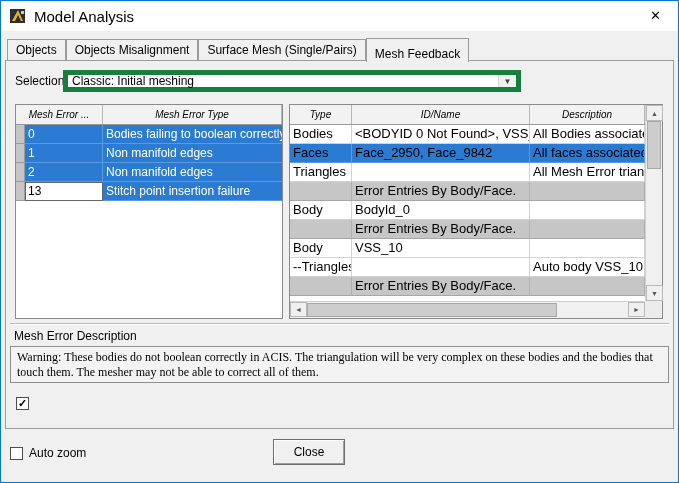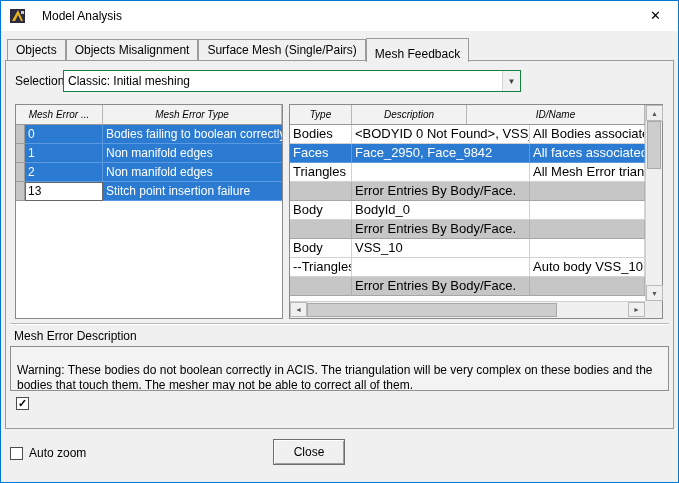--- a/index.html
+++ b/index.html
@@ -4,37 +4,37 @@
 <style>
   * { box-sizing: border-box; margin: 0; padding: 0; }
   html,body { background:#ffffff; font-family:"Liberation Sans", sans-serif; }
   .dialog { position:relative; width:679px; height:483px; background:#f0f0f0;
             border:1px solid #0078d7; font-size:12px; color:#000; overflow:hidden; }
 
   
   .titlebar { position:absolute; top:0; left:0; right:0; height:30px; background:#fff;
               display:flex; align-items:center; }
   .title-icon { width:16px; height:16px; margin-left:9px; flex:none; }
-  .title-text { margin-left:16px; font-size:12px;text-align:center; }
+  .title-text { margin-left:8px; font-size:15px;text-align:center; }
   .close-btn { position:absolute; right:0; top:0; width:45px; height:29px; display:flex;
                align-items:center; justify-content:center; font-size:13px; color:#000; cursor:default; }
 
   
   .tabbar { position:absolute; top:37px; left:6px; height:24px; display:flex; align-items:flex-end; z-index:5; }
   .tab { height:21px; margin-bottom:2px; border:1px solid #9b9b9b; border-bottom:none;
          padding:3px 8px 0 8px; background:#f0f0f0; font-size:12px; white-space:nowrap; }
   .tab.active { height:24px; margin-bottom:0; padding-top:8px; background:#f0f0f0; }
 
   
   .tabpage { position:absolute; top:59px; left:4px; width:669px; height:369px;
              border:1px solid #9b9b9b; background:#f0f0f0; }
 
   .sel-label { position:absolute; left:9px; top:13px; }
   .combo { position:absolute; left:57px; top:9px; width:458px; height:22px; background:#fff;
-           border:1px solid #15803d; display:flex; align-items:center; }
+           border:5px solid #15803d; display:flex; align-items:center; }
   .combo-text { flex:1; padding-left:4px; white-space:nowrap; overflow:hidden; }
   .combo-arrow { width:18px; height:100%; display:flex; align-items:center; justify-content:center;
                  font-size:8px; color:#404040; background:#f0f0f0; border-left:1px solid #d5d5d5; }
 
   
   .ghead { display:flex; height:20px; background:#f0f0f0; border-bottom:1px solid #989898; }
   .hcell { border-right:1px solid #b7b7b7; display:flex; align-items:center; justify-content:center;
            font-size:10px; background:#f2f2f2; white-space:nowrap; overflow:hidden;font-style:italic; }
 
   
@@ -53,42 +53,42 @@
   
   .grid-right { position:absolute; left:283px; top:43px; width:374px; height:215px;
                 border:1px solid #8a8a8a; background:#fff; }
   .rg-body { position:absolute; left:0; top:0; right:17px; bottom:17px; overflow:hidden; background:#fff; }
   .rh-type { width:62px; } .rh-id { width:178px; } .rh-desc { flex:1; }
   .rrow { display:flex; height:19px; background:#fff; }
   .rcell { padding:0 3px; line-height:18px; font-size:13px; border-right:1px solid #d2d2d2;
            border-bottom:1px solid #d2d2d2; white-space:nowrap; overflow:hidden; }
   .rc-type { width:62px; flex:none; } .rc-id { width:178px; flex:none; } .rc-desc { flex:1; }
   .rrow.section .rcell { background:#c6c6c6; border-right-color:#b0b0b0; border-bottom-color:#a6a6a6; }
-  .rrow.selected .rcell { background:#2b7bd3; color:#ffffff; border-right-color:#5a9ae0; border-bottom-color:#5a9ae0; }
+  .rrow.selected .rcell { background:#2b7bd3; color:#000000; border-right-color:#5a9ae0; border-bottom-color:#5a9ae0; }
 
   
   .vscroll { position:absolute; top:0; right:0; bottom:17px; width:17px; background:#f0f0f0;
              border-left:1px solid #d0d0d0; display:flex; flex-direction:column; }
   .sb-btn { width:17px; height:16px; flex:none; background:#f0f0f0; border:1px solid #b9b9b9;
             display:flex; align-items:center; justify-content:center; font-size:7px; color:#555; }
   .vtrack { flex:1; position:relative; }
   .vthumb { position:absolute; top:0; left:1px; right:1px; height:48px; background:#cdcdcd; border:1px solid #a9a9a9; }
   .hscroll { position:absolute; left:0; bottom:0; right:17px; height:17px; background:#f0f0f0;
              border-top:1px solid #d0d0d0; display:flex; }
   .hscroll .sb-btn { height:15px; }
   .htrack { flex:1; position:relative; }
   .hthumb { position:absolute; left:0; top:1px; bottom:1px; width:78%; background:#cdcdcd; border:1px solid #a9a9a9; }
   .sb-corner { position:absolute; right:0; bottom:0; width:17px; height:17px; background:#ececec; }
 
   
   .divider { position:absolute; left:4px; right:4px; top:262px; height:2px;
              border-top:1px solid #b8b8b8; border-bottom:1px solid #ffffff; }
   .desc-label { position:absolute; left:8px; top:268px; }
-  .desc-box { position:absolute; left:4px; top:285px; width:659px; height:45px; background:#f3f3f3;
-              border:1px solid #8f8f8f; padding:16px 6px; line-height:15px; font-size:12px; overflow:hidden; }
+  .desc-box { position:absolute; left:4px; top:285px; width:659px; height:37px; background:#f3f3f3;
+              border:1px solid #8f8f8f; padding:3px 6px; line-height:15px; font-size:12px; overflow:hidden;font-family:Liberation Serif, serif; }
 
   
   .cb-row { position:absolute; display:flex; align-items:center; gap:6px; }
   .cb { width:13px; height:13px; flex:none; background:#fff; border:1px solid #4d4d4d;
         display:flex; align-items:center; justify-content:center; font-size:11px; font-weight:bold;
         line-height:11px; color:#000; }
   .hide-cb { left:10px; top:336px; }
   .zoom-cb { left:9px; top:445px; }
 
   
@@ -154,22 +154,22 @@
             <div class="lid focused">13</div>
             <div class="ltype sel">Stitch point insertion failure</div>
           </div>
         </div>
     </div>
 
     <div class="grid-right">
       <div class="rg-body">
         <div class="ghead">
           <div class="hcell rh-type">Type</div>
+          <div class="hcell rh-id">ID/Name</div>
           <div class="hcell rh-desc">Description</div>
-          <div class="hcell rh-id">ID/Name</div>
         </div>
         <div>
             <div class="rrow ">
               <div class="rcell rc-type">Bodies</div>
               <div class="rcell rc-id">&lt;BODYID 0 Not Found&gt;, VSS_10,...</div>
               <div class="rcell rc-desc">All Bodies associated</div>
             </div>
             <div class="rrow selected">
               <div class="rcell rc-type">Faces</div>
               <div class="rcell rc-id">Face_2950, Face_9842</div>

